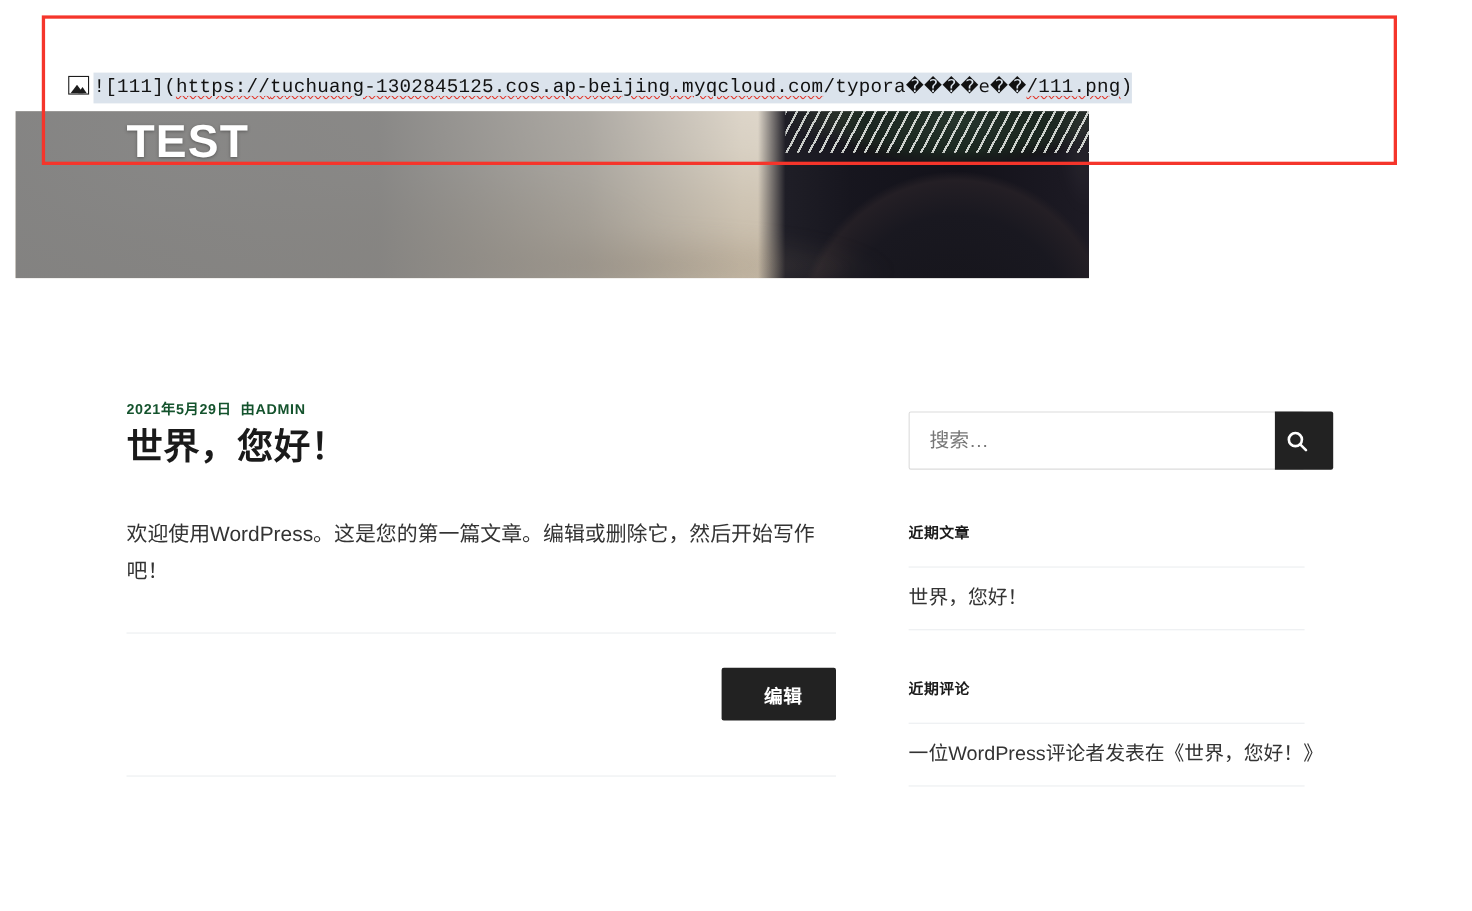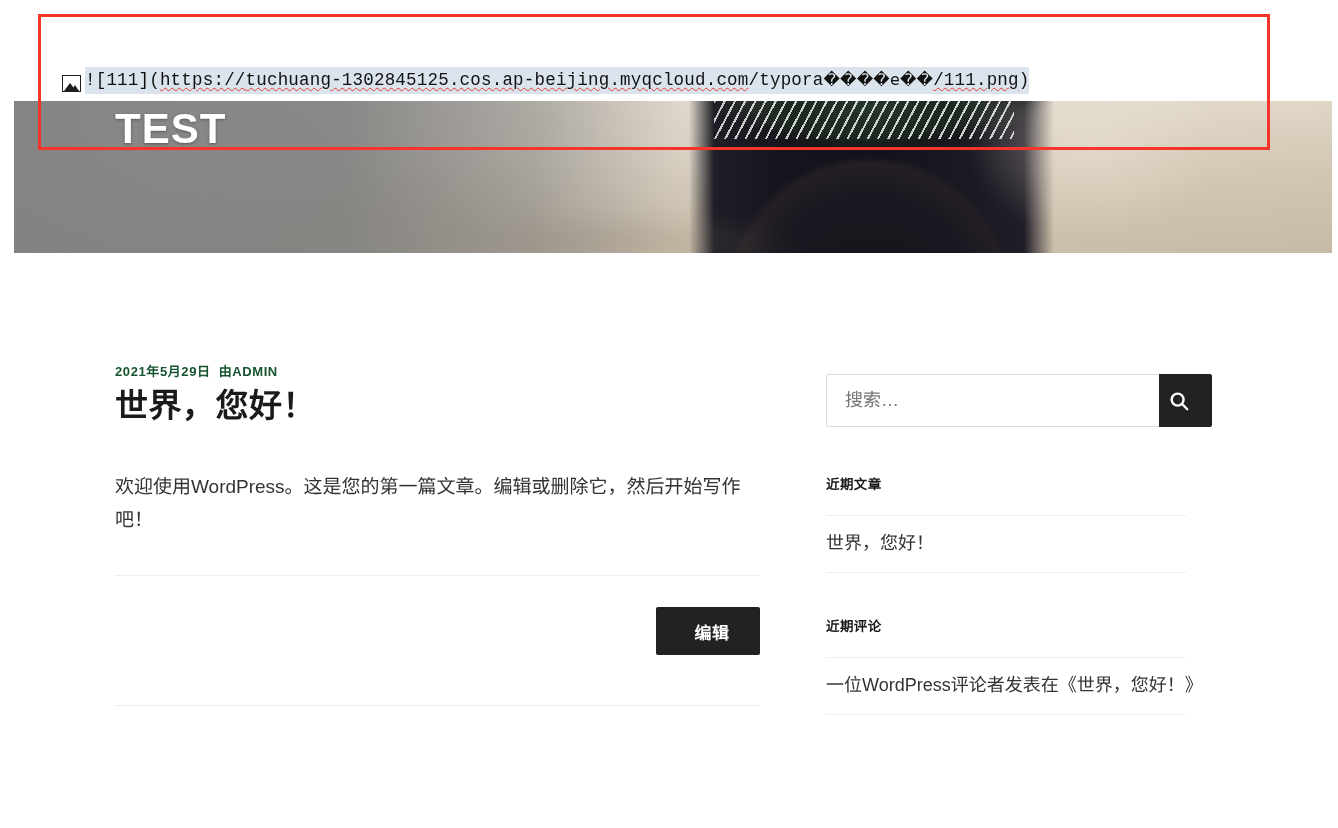--- a/index.html
+++ b/index.html
@@ -26,21 +26,21 @@
     height: 101px;
     background: #ffffff;
     z-index: 40;
   }
   #markdown-line {
     position: absolute;
     left: 62px;
     top: 66px;
     height: 28px;
     display: flex;
-    align-items: center;
+    align-items: flex-start;
     white-space: nowrap;
     font-family: "Liberation Mono", "DejaVu Sans Mono", monospace;
     font-size: 17.5px;
     letter-spacing: 0.2px;
     color: #111111;
   }
   .sel {
     background: #dbe3ec;
     padding: 3px 0 4px 0;
   }
@@ -101,21 +101,21 @@
     box-sizing: border-box;
     z-index: 60;
     pointer-events: none;
   }
 
   
   #site-header {
     position: absolute;
     left: 14px;
     top: 101px;
-    width: 1318px;
+    width: 976px;
     height: 152px;
     overflow: hidden;
     z-index: 10;
   }
   #header-photo {
     position: absolute;
     inset: 0;
     
     background:
       

